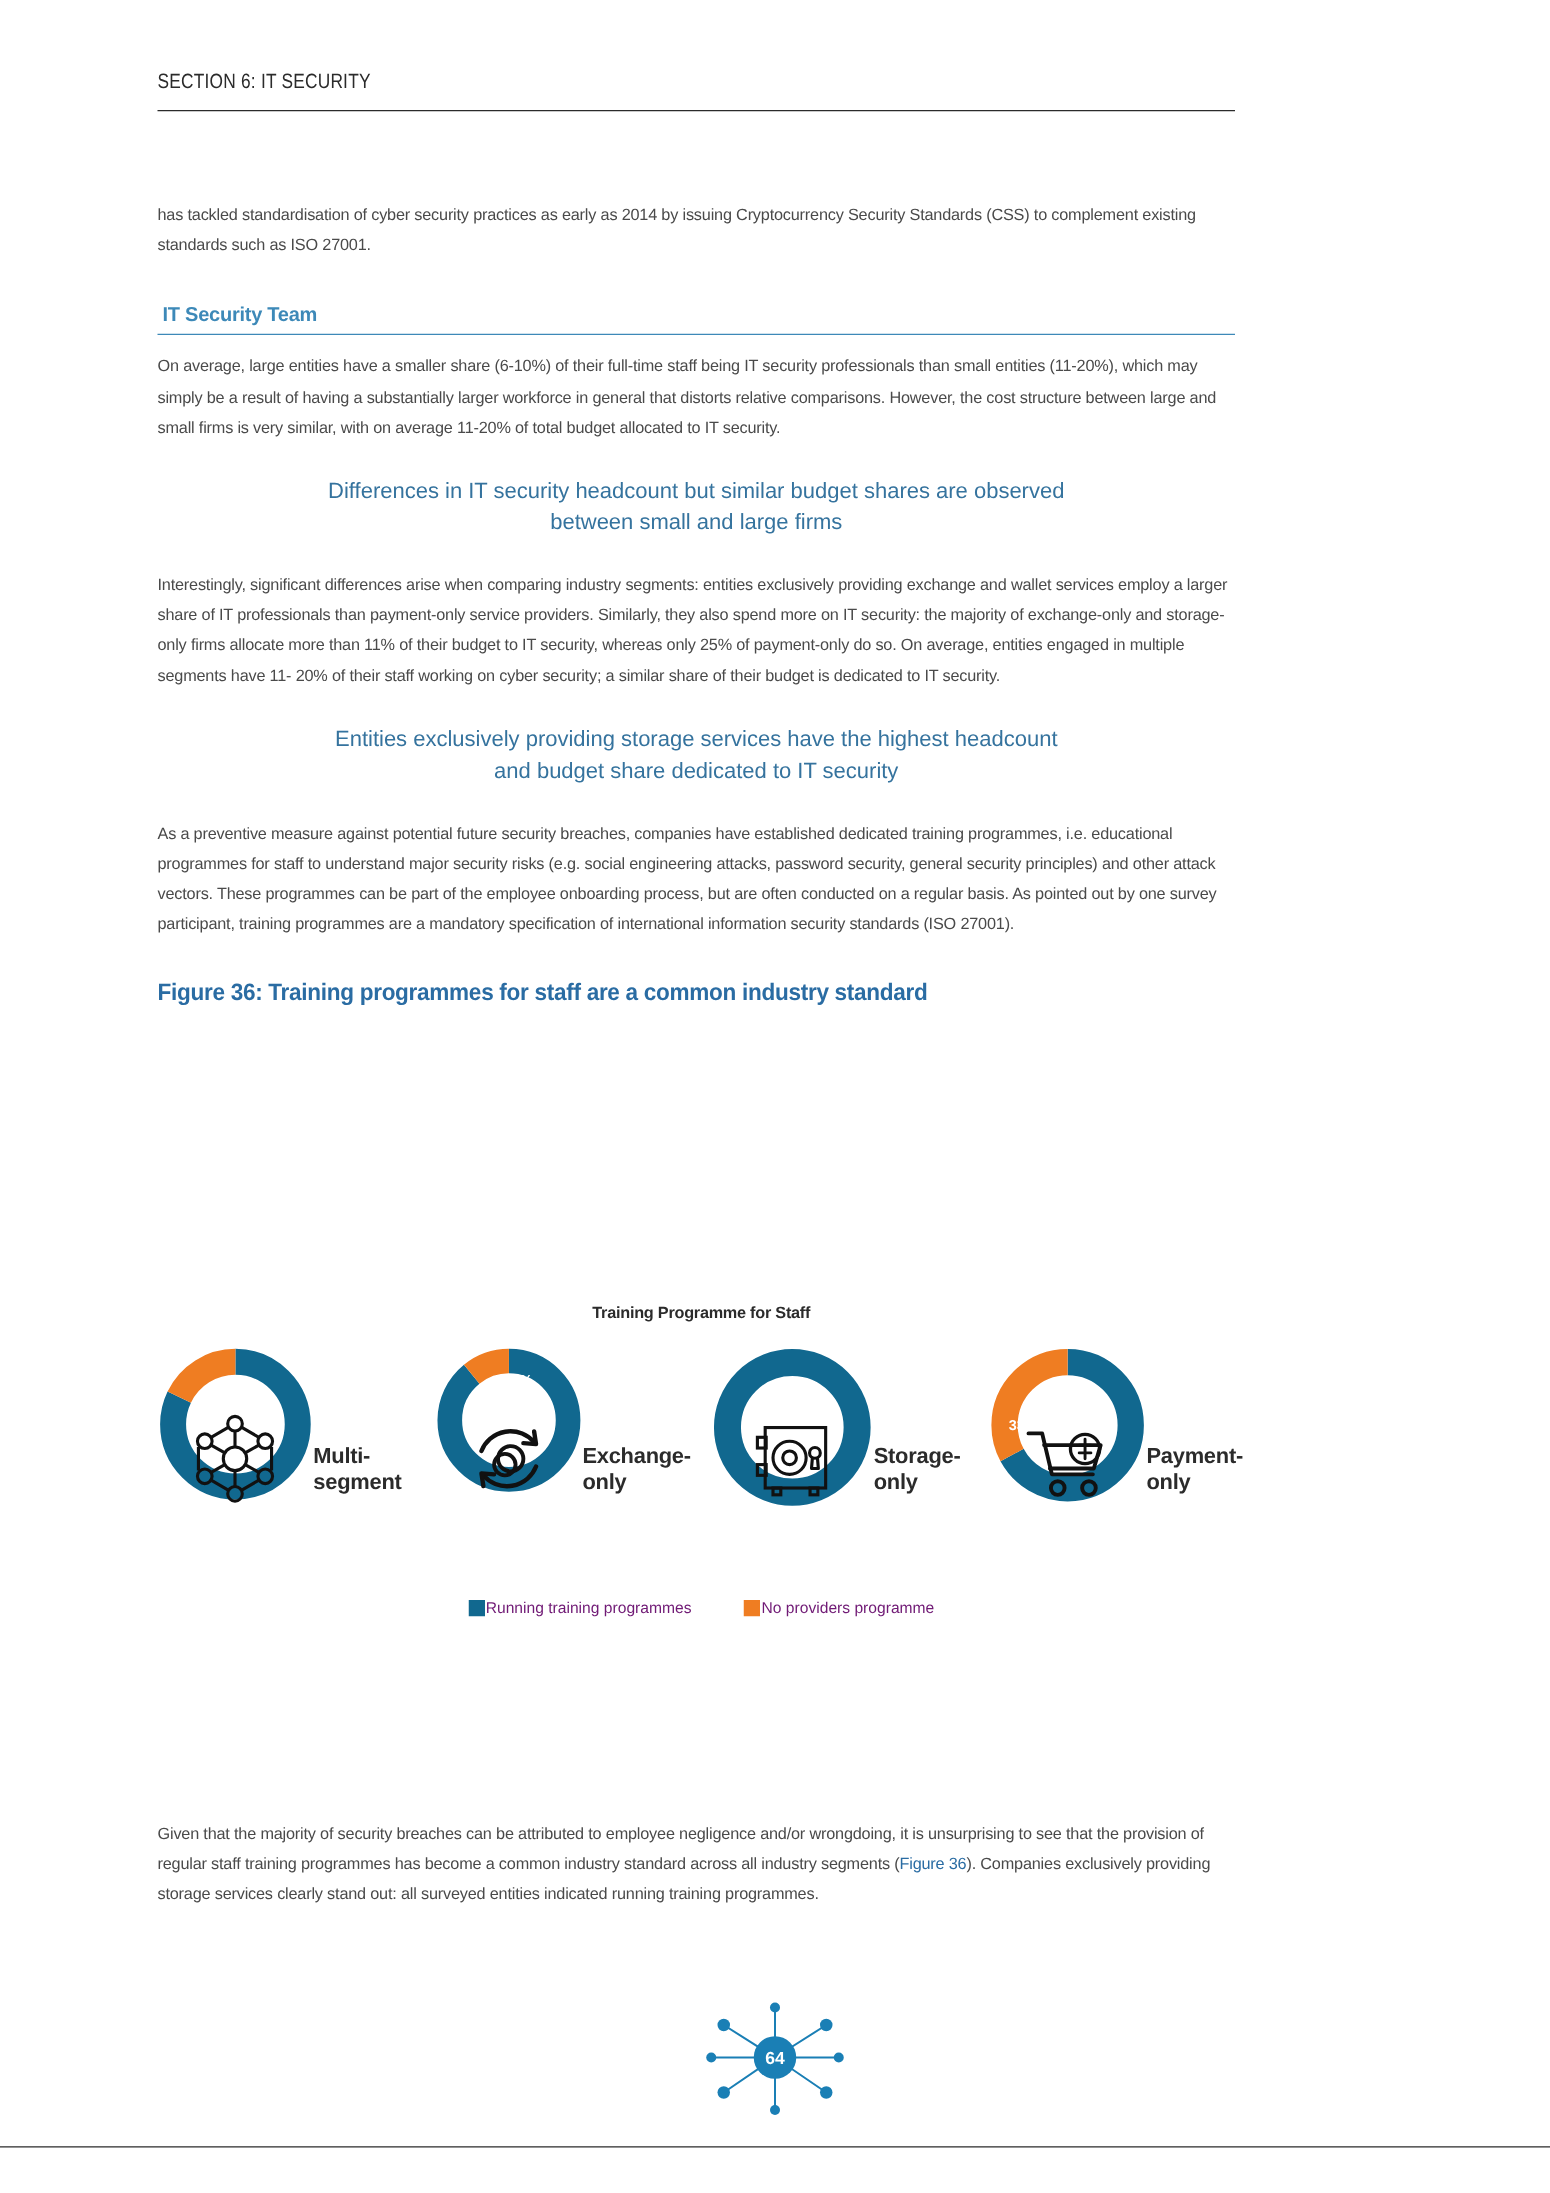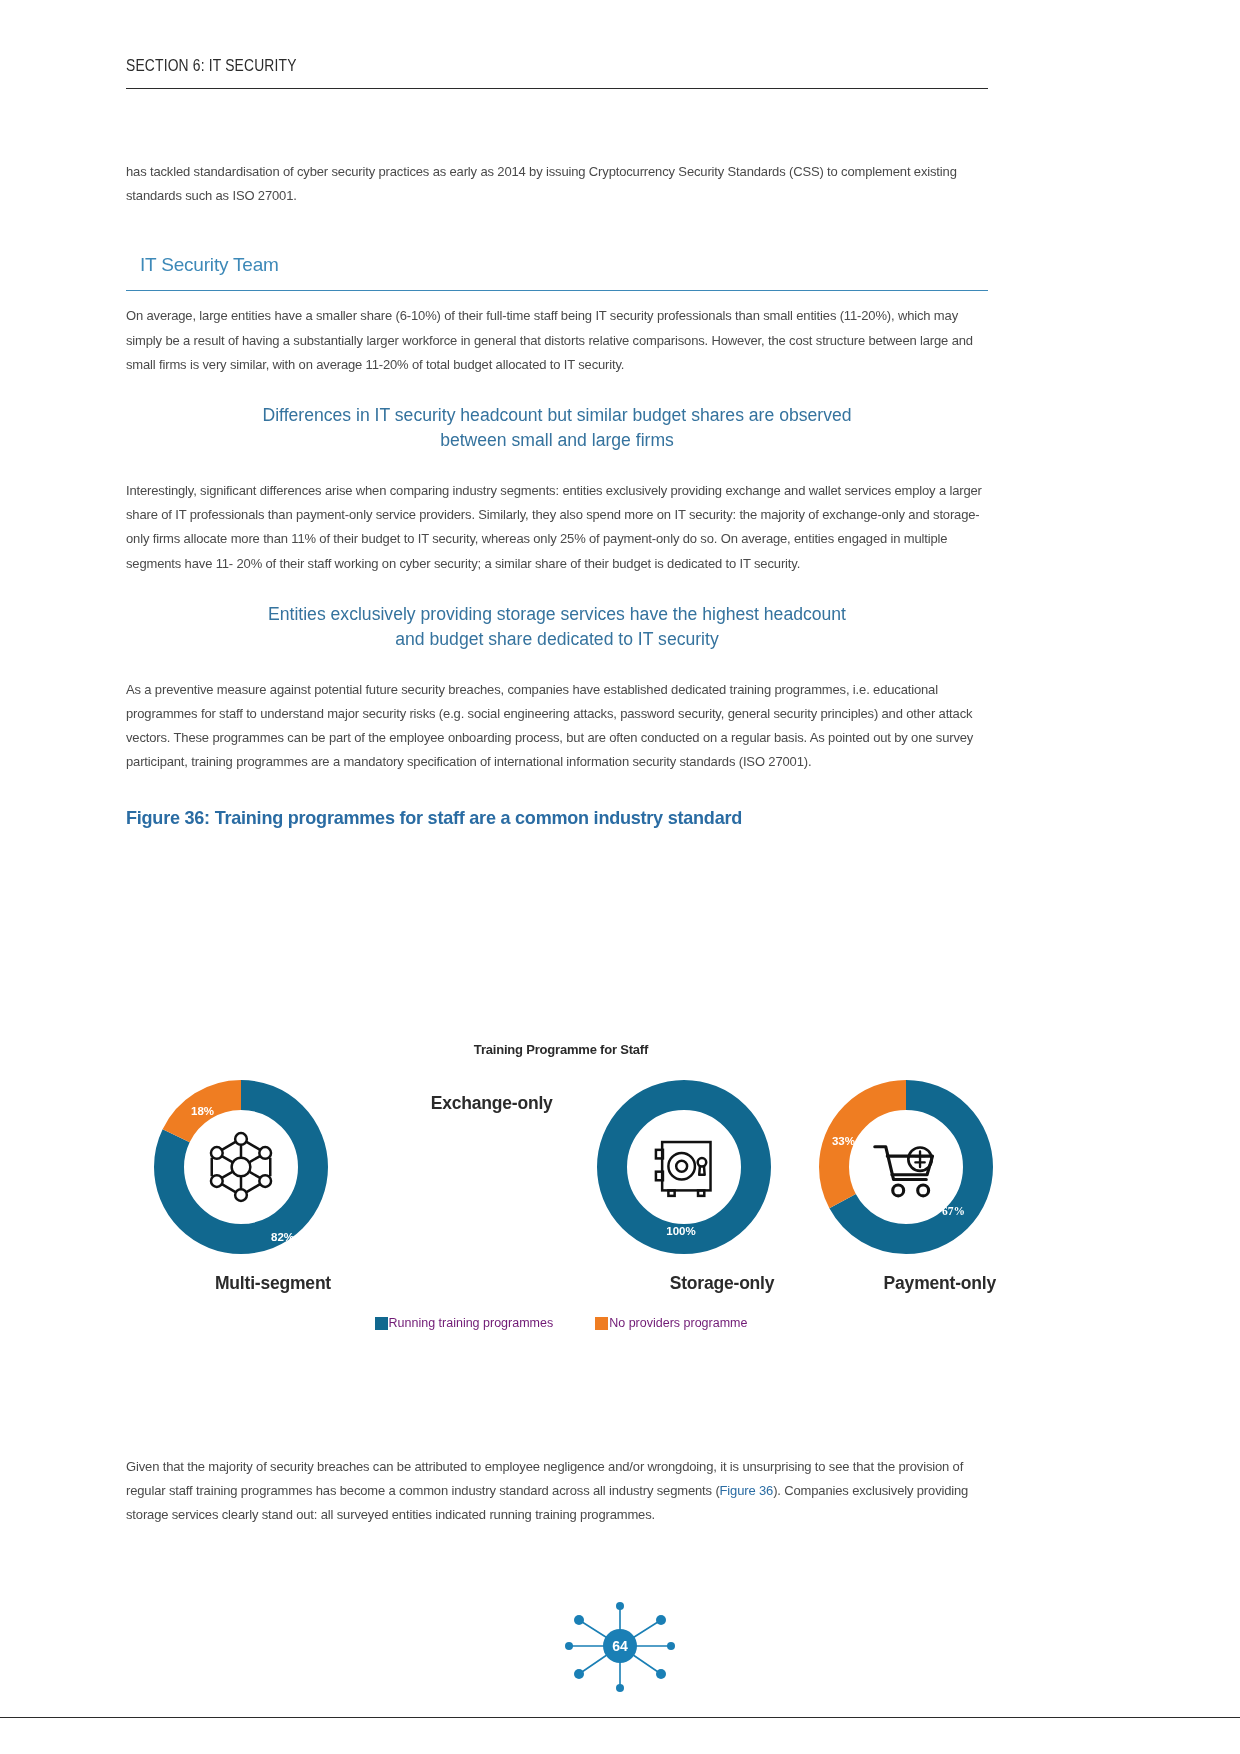--- a/index.html
+++ b/index.html
@@ -54,24 +54,24 @@
     line-height: 24.2px;
     color: #4a4a4a;
     margin: 0 0 0 0;
     text-align: left;
     letter-spacing: -0.15px;
   }
   .gap-lg { height: 32px; }
   .gap-md { height: 26px; }
 
   h2.subhead {
-    font-size: 19px;
-    font-weight: 400;
+    font-size: 16px;
+    font-weight: 700;
     color: #3d89b8;
-    margin: 14px;
+    margin: 4px;
     letter-spacing: -0.2px;
   }
   .subhead-rule {
     border-bottom: 1.3px solid #3d89b8;
     margin-top: 5px;
     margin-bottom: 13px;
     width: 862px;
   }
 
   .callout {
@@ -108,22 +108,22 @@
     letter-spacing: -0.2px;
   }
   .donut-row {
     display: flex;
     justify-content: space-between;
     margin-top: 20px;
   }
   .donut-cell {
     width: 205px;
     display: flex;
-    flex-direction: column;
-    align-items: flex-end;
+    flex-direction: row;
+    align-items: center;
   }
   .donut {
     position: relative;
     width: 180px;
     height: 180px;
   }
   .donut svg { display: block; }
   .donut .center-icon {
     position: absolute;
     left: 50%;
@@ -265,20 +265,38 @@
               <circle cx="19" cy="32" r="7.5"></circle>
               <path d="M50 21.5 V38 M50 62 V78.5 M60.4 44 L74.5 36 M60.4 56 L74.5 64 M39.6 44 L25.5 36 M39.6 56 L25.5 64"></path>
               <path d="M56.5 17.5 L74.5 28 M87.5 38 V62 M74.5 72 L56.5 82.5 M43.5 82.5 L25.5 72 M12.5 62 V38 M25.5 28 L43.5 17.5"></path>
             </svg>
           </span>
         </div>
         <div class="seg-label">Multi-segment</div>
       </div>
 
       <div class="donut-cell">
+        <div class="donut">
+          <svg viewBox="0 0 180 180">
+            <circle cx="90" cy="90" r="72" fill="none" stroke="#11688f" stroke-width="30" stroke-dasharray="402.7 49.8" stroke-dashoffset="0" transform="rotate(-90 90 90)"></circle>
+            <circle cx="90" cy="90" r="72" fill="none" stroke="#ef7d22" stroke-width="30" stroke-dasharray="49.8 402.7" stroke-dashoffset="-402.7" transform="rotate(-90 90 90)"></circle>
+          </svg>
+          <span class="pct" style="left:56px; top:22px;">11%</span>
+          <span class="pct" style="left:86px; top:146px;">89%</span>
+          <span class="center-icon">
+            <svg viewBox="0 0 100 100" fill="none" stroke="#111" stroke-width="4.5" stroke-linecap="round">
+              <circle cx="52" cy="50" r="13" stroke-width="4"></circle>
+              <circle cx="46" cy="56" r="11" stroke-width="4"></circle>
+              <path d="M22 42 A32 32 0 0 1 76 33"></path>
+              <path d="M78 58 A32 32 0 0 1 24 67"></path>
+              <path d="M76 22 L78 35 L65 34" stroke-linejoin="round"></path>
+              <path d="M24 78 L22 65 L35 66" stroke-linejoin="round"></path>
+            </svg>
+          </span>
+        </div>
         <div class="seg-label">Exchange-only</div>
       </div>
 
       <div class="donut-cell">
         <div class="donut">
           <svg viewBox="0 0 180 180">
             <circle cx="90" cy="90" r="72" fill="none" stroke="#11688f" stroke-width="30" transform="rotate(-90 90 90)"></circle>
           </svg>
           <span class="pct" style="left:72px; top:148px;">100%</span>
           <span class="center-icon">

